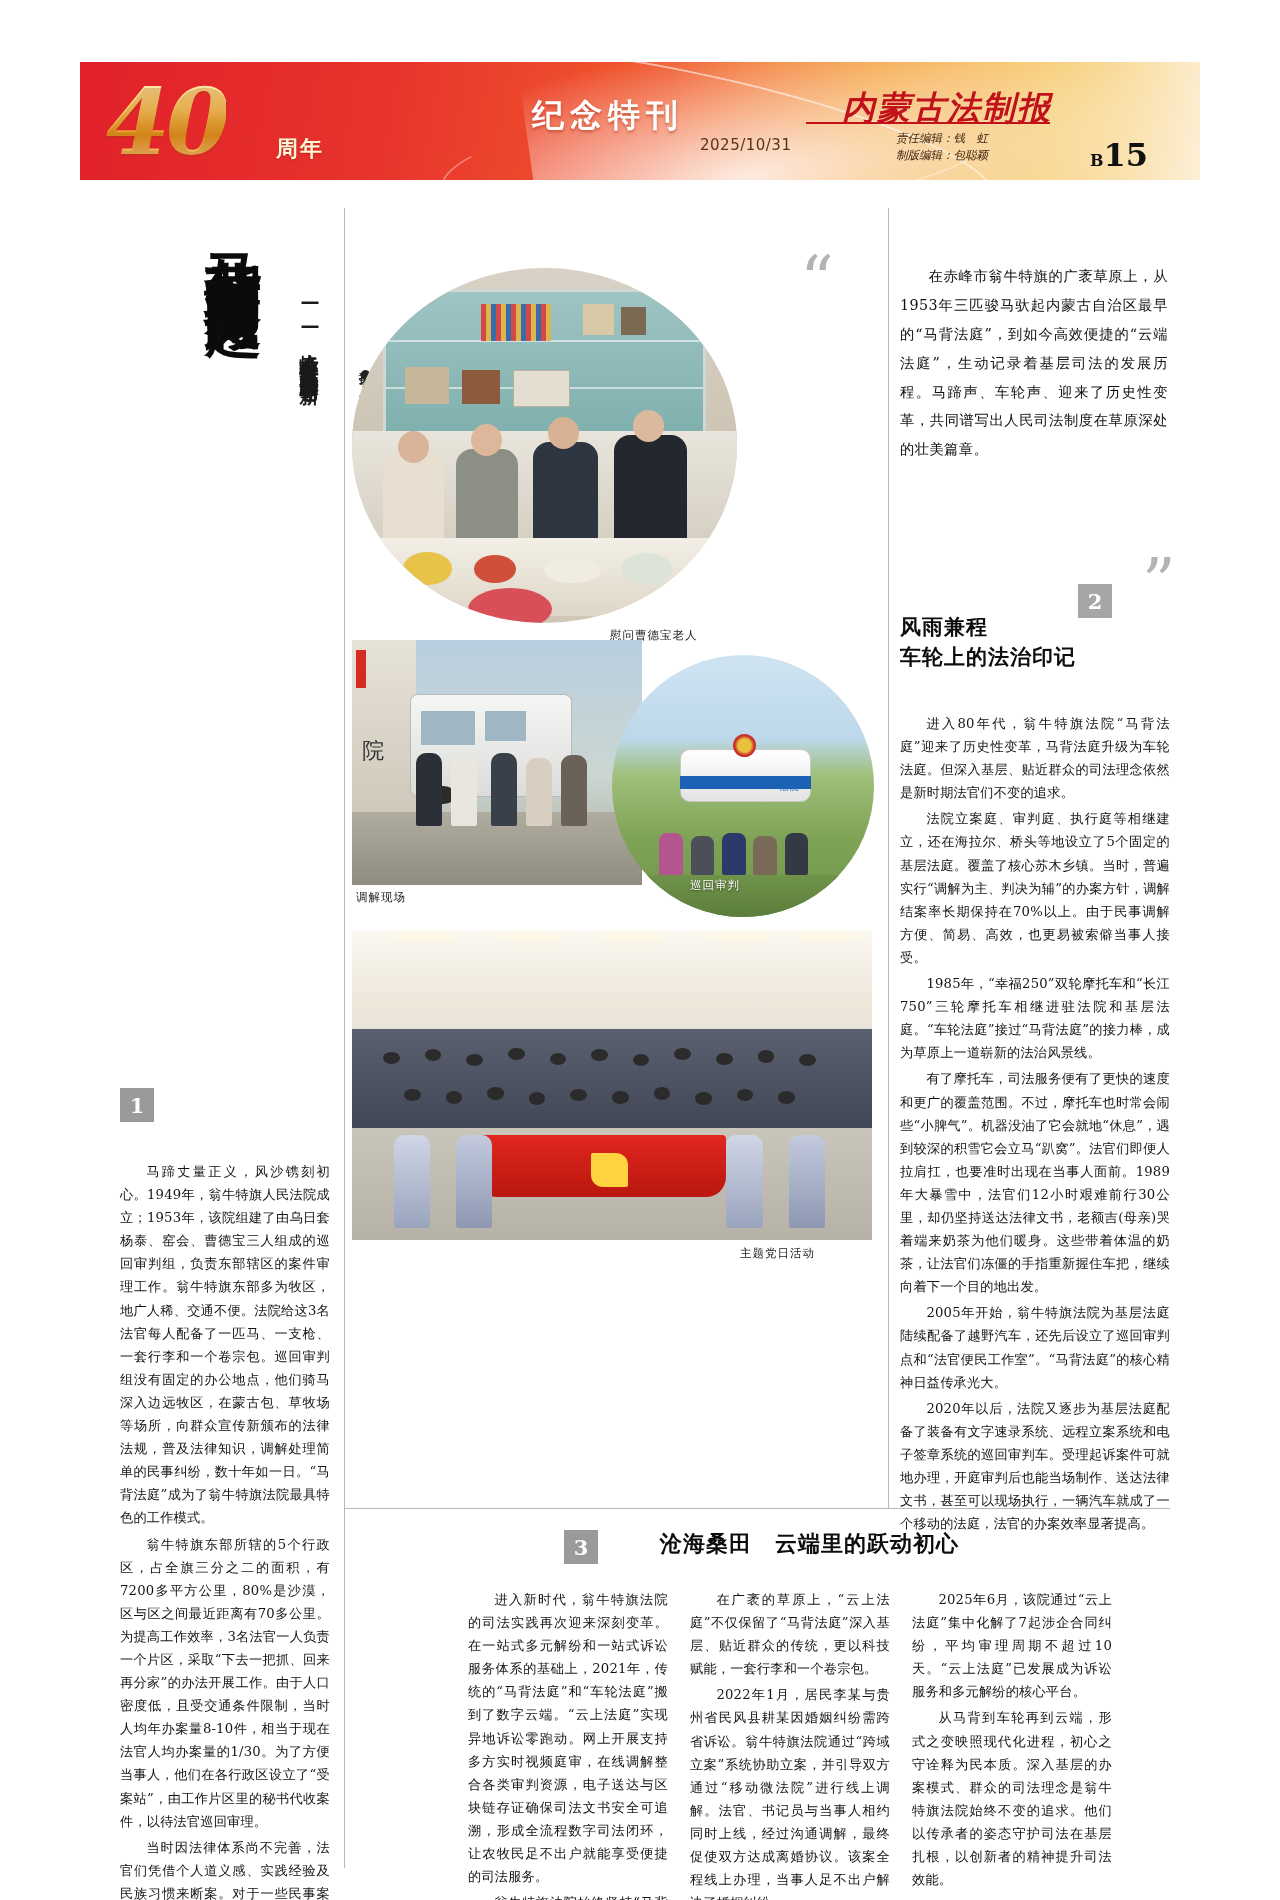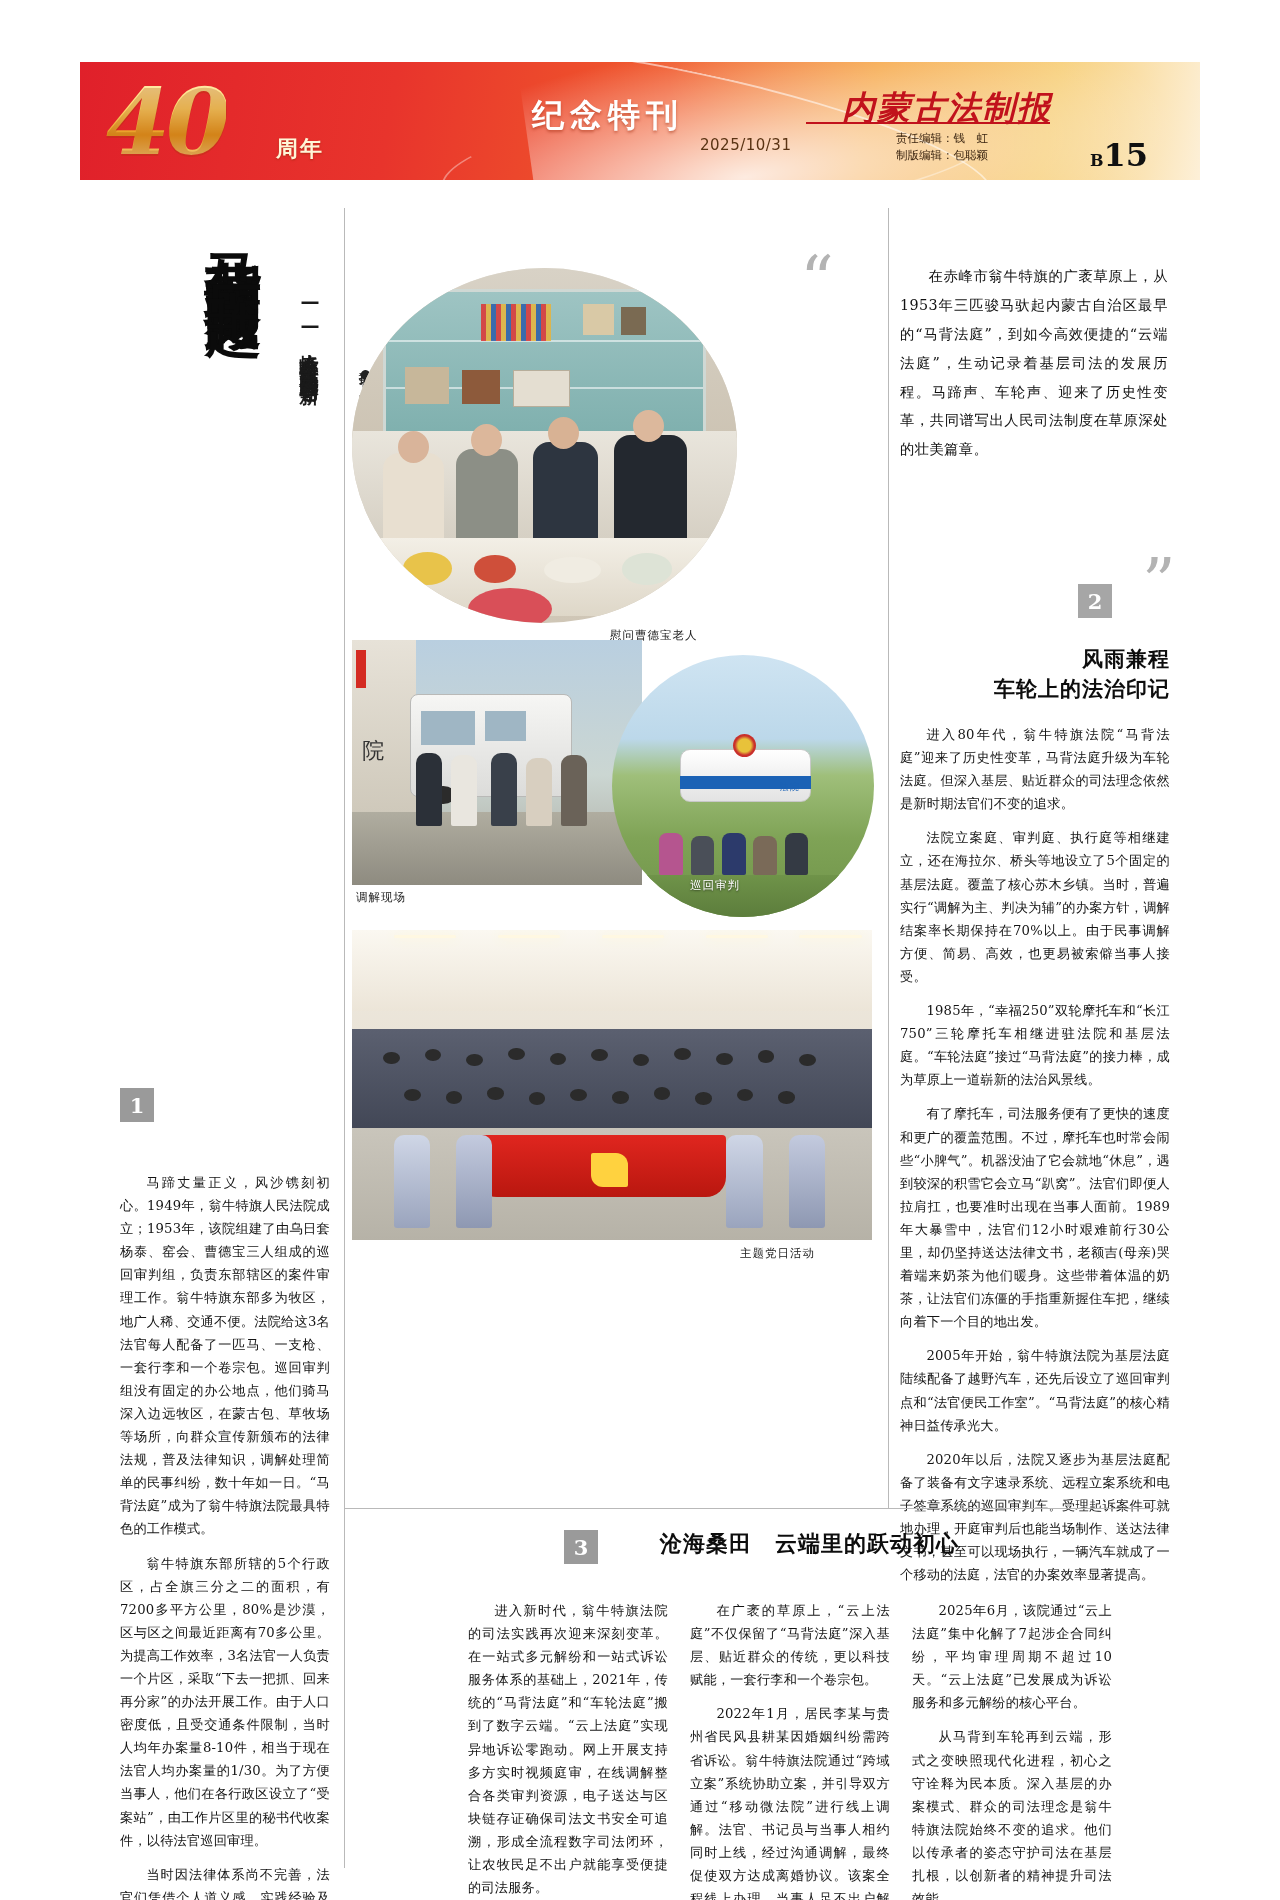--- a/index.html
+++ b/index.html
@@ -71,21 +71,21 @@
     background:#c1121c;
   }
   .mh-date {
     position:absolute; left:620px; top:74px;
     font-size:15px; color:#5a3313; letter-spacing:.5px;
   }
   .mh-editors {
     position:absolute; right:212px; top:68px;
     font-size:11.5px; color:#3a2410; line-height:1.5; text-align:left;
   }
-  .mh-editors div { white-space:nowrap; }
+  .mh-editors div { white-space:nowrap;font-style:italic; }
   .mh-pageno {
     position:absolute; right:52px; top:74px;
     font-family:"DejaVu Serif","Liberation Serif",serif;
     font-size:16px; font-weight:700; color:#111;
   }
   .mh-pageno b { font-size:32px; }
 
   
   .headline-block {
     position:absolute; left:120px; top:210px; width:205px; height:680px;
@@ -207,21 +207,21 @@
     letter-spacing:1px;
   }
 
   
   .col {
     position:absolute;
     font-family:"DejaVu Serif","Liberation Serif",serif;
     font-size:13.2px; line-height:1.75; color:#141414;
     text-align:justify; letter-spacing:.2px;
   }
-  .col p { margin:11px 0 3px 0; text-indent:2em; }
+  .col p { margin:0 0 3px 0; text-indent:2em; }
 
   .rule-v { position:absolute; background:#b9b9b9; width:1px; }
   .rule-h { position:absolute; background:#b9b9b9; height:1px; }
 </style>
 </head>
 <body>
 
 <div class="page">
 
   <div class="masthead">
@@ -355,21 +355,21 @@
   </div>
   <div class="cap" style="left:740px; top:1246px;">主题党日活动</div>
 
   <div class="quote-mark" style="left:800px; top:258px;">“</div>
   <div class="quote-mark" style="left:1142px; top:560px;">”</div>
   <div class="intro">
     <p>在赤峰市翁牛特旗的广袤草原上，从1953年三匹骏马驮起内蒙古自治区最早的“马背法庭”，到如今高效便捷的“云端法庭”，生动记录着基层司法的发展历程。马蹄声、车轮声、迎来了历史性变革，共同谱写出人民司法制度在草原深处的壮美篇章。</p>
   </div>
 
   <div class="secnum" style="left:1078px; top:584px; background:#a6a6a6;">2</div>
-  <div class="sechead" style="left:900px; top:644px; width:270px; text-align:right;">
+  <div class="sechead" style="left:900px; top:612px; width:270px; text-align:left;">
     <div>风雨兼程</div>
     <div>车轮上的法治印记</div>
   </div>
 
   <div class="col" style="left:900px; top:712px; width:270px; height:790px;">
     <p>进入80年代，翁牛特旗法院“马背法庭”迎来了历史性变革，马背法庭升级为车轮法庭。但深入基层、贴近群众的司法理念依然是新时期法官们不变的追求。</p>
     <p>法院立案庭、审判庭、执行庭等相继建立，还在海拉尔、桥头等地设立了5个固定的基层法庭。覆盖了核心苏木乡镇。当时，普遍实行“调解为主、判决为辅”的办案方针，调解结案率长期保持在70%以上。由于民事调解方便、简易、高效，也更易被索僻当事人接受。</p>
     <p>1985年，“幸福250”双轮摩托车和“长江750”三轮摩托车相继进驻法院和基层法庭。“车轮法庭”接过“马背法庭”的接力棒，成为草原上一道崭新的法治风景线。</p>
     <p>有了摩托车，司法服务便有了更快的速度和更广的覆盖范围。不过，摩托车也时常会闹些“小脾气”。机器没油了它会就地“休息”，遇到较深的积雪它会立马“趴窝”。法官们即便人拉肩扛，也要准时出现在当事人面前。1989年大暴雪中，法官们12小时艰难前行30公里，却仍坚持送达法律文书，老额吉(母亲)哭着端来奶茶为他们暖身。这些带着体温的奶茶，让法官们冻僵的手指重新握住车把，继续向着下一个目的地出发。</p>
     <p>2005年开始，翁牛特旗法院为基层法庭陆续配备了越野汽车，还先后设立了巡回审判点和“法官便民工作室”。“马背法庭”的核心精神日益传承光大。</p>

